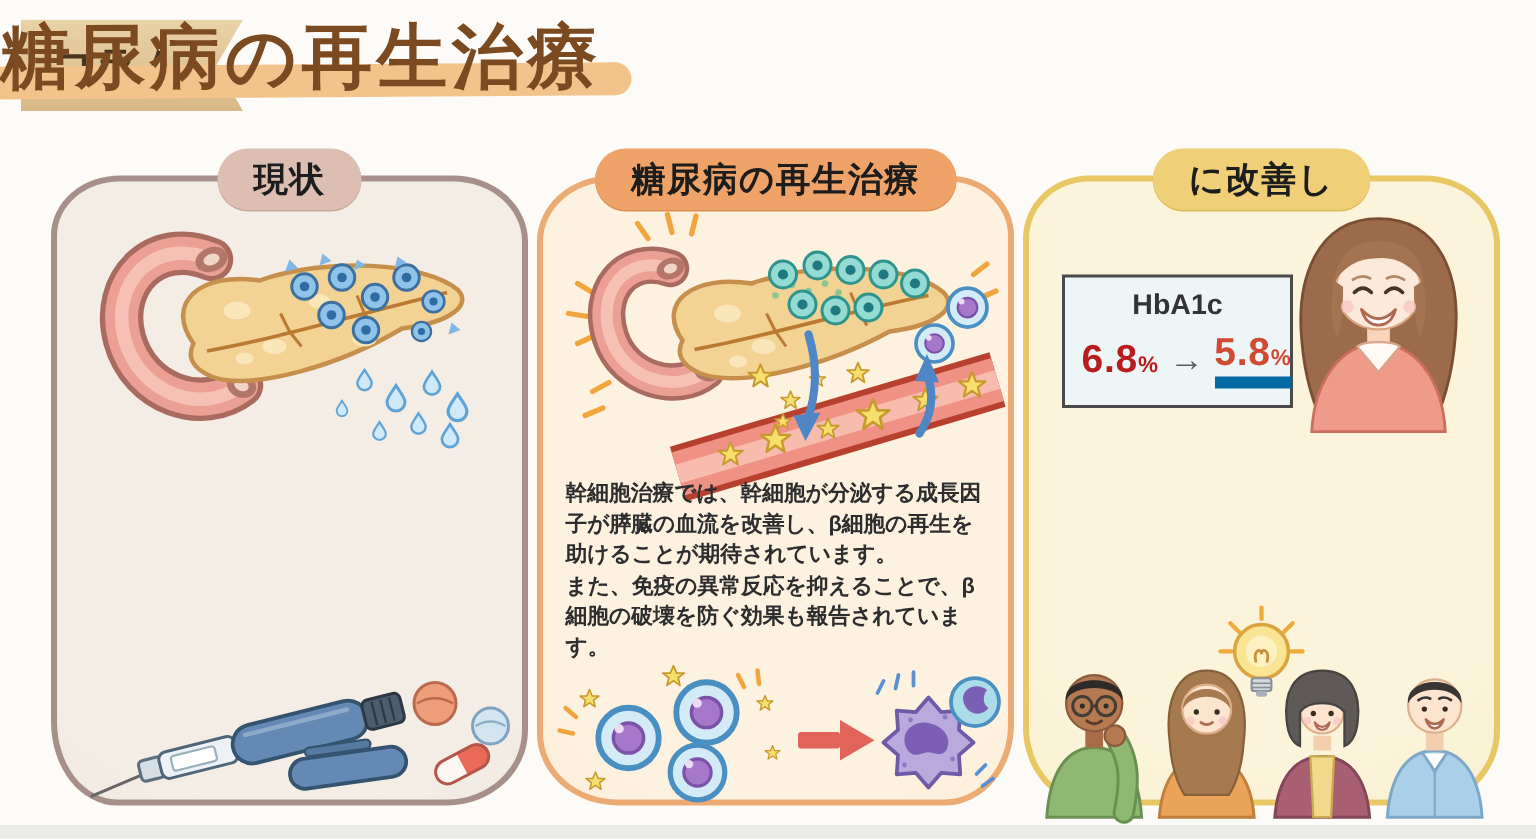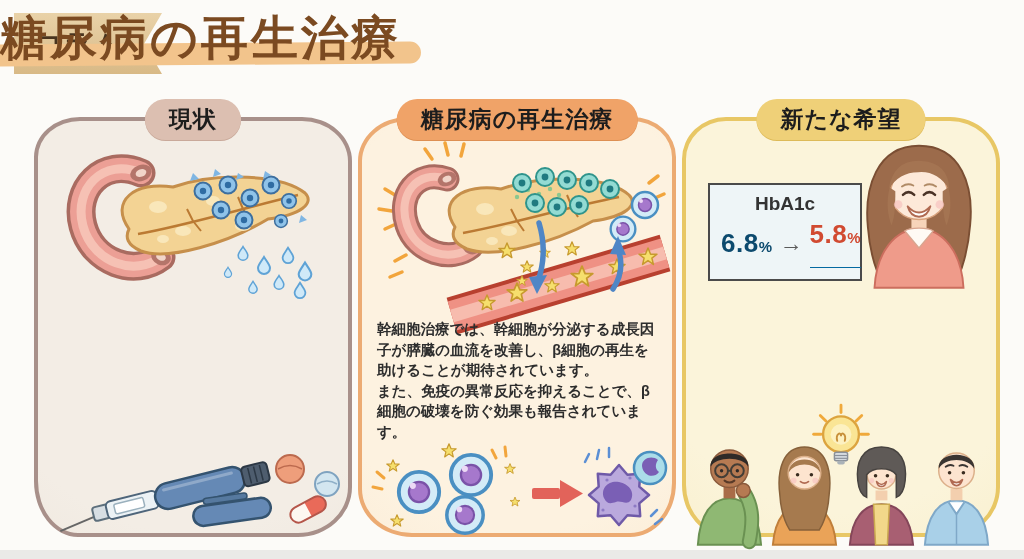--- a/index.html
+++ b/index.html
@@ -63,24 +63,24 @@
   .illus-top { display:block; margin:10px auto 0; }
   .illus-bottom { display:block; margin:auto auto 6px; }
   
   .p3-top { position:relative; height:170px;text-align:center; }
   .hba1c-box {
     position:absolute; left:22px; top:62px; width:154px;
     background:#eef5f7; border:2px solid #4a4a4a; padding:8px 11px 11px;
   }
   .hba1c-label { font-size:19px; color:#333; }
   .hba1c-row { display:flex; align-items:center; margin-top:4px; }
-  .val { font-size:26px; letter-spacing:0.5px; color:#0c4a6e; }
+  .val { font-size:26px; letter-spacing:0.5px; color:#b91c1c; }
   .val .pct { font-size:15px; }
   .arrow-glyph { font-size:23px; color:#5a5a5a; margin:0 7px; font-weight:700; }
-  .val-after { color:#d14a31; border-bottom:1px solid #0369a1; padding-bottom:17px; }
+  .val-after { color:#d14a31; border-bottom:8px solid #0369a1; padding-bottom:1px; }
   .woman-svg { position:absolute; right:6px; top:14px; }
   .p3-bottom { position:relative; margin-top:auto; height:118px; }
   .bulb-svg { position:absolute; left:50%; top:-12px; transform:translateX(-50%); }
   .people-svg { position:absolute; left:2px; bottom:-12px; }
   
   .bottom-strip { position:absolute; left:0; bottom:0; width:100%; height:9px; background:#eaeae7; }
   svg { overflow:visible; }
 </style>
 </head>
 <body>
@@ -294,21 +294,21 @@
         <line x1="222" y1="12" x2="218" y2="20"></line>
           <line x1="232" y1="8" x2="230" y2="17"></line>
         <line x1="242" y1="6" x2="242" y2="15"></line>
           <line x1="284" y1="74" x2="290" y2="68"></line>
         <line x1="288" y1="82" x2="295" y2="77"></line>
       </g>
     </svg>
   </section>
 
   <section class="panel panel-3">
-    <div class="pill pill-3">新たな希望</div>
+    <div class="pill pill-3">に改善し</div>
 
     <div class="p3-top">
       <div class="hba1c-box">
         <div class="hba1c-label">HbA1c</div>
         <div class="hba1c-row">
           <span class="val val-before"><span>6.8</span><span class="pct">%</span></span>
           <span class="arrow-glyph">→</span>
           <span class="val val-after"><span>5.8</span><span class="pct">%</span></span>
         </div>
       </div>

